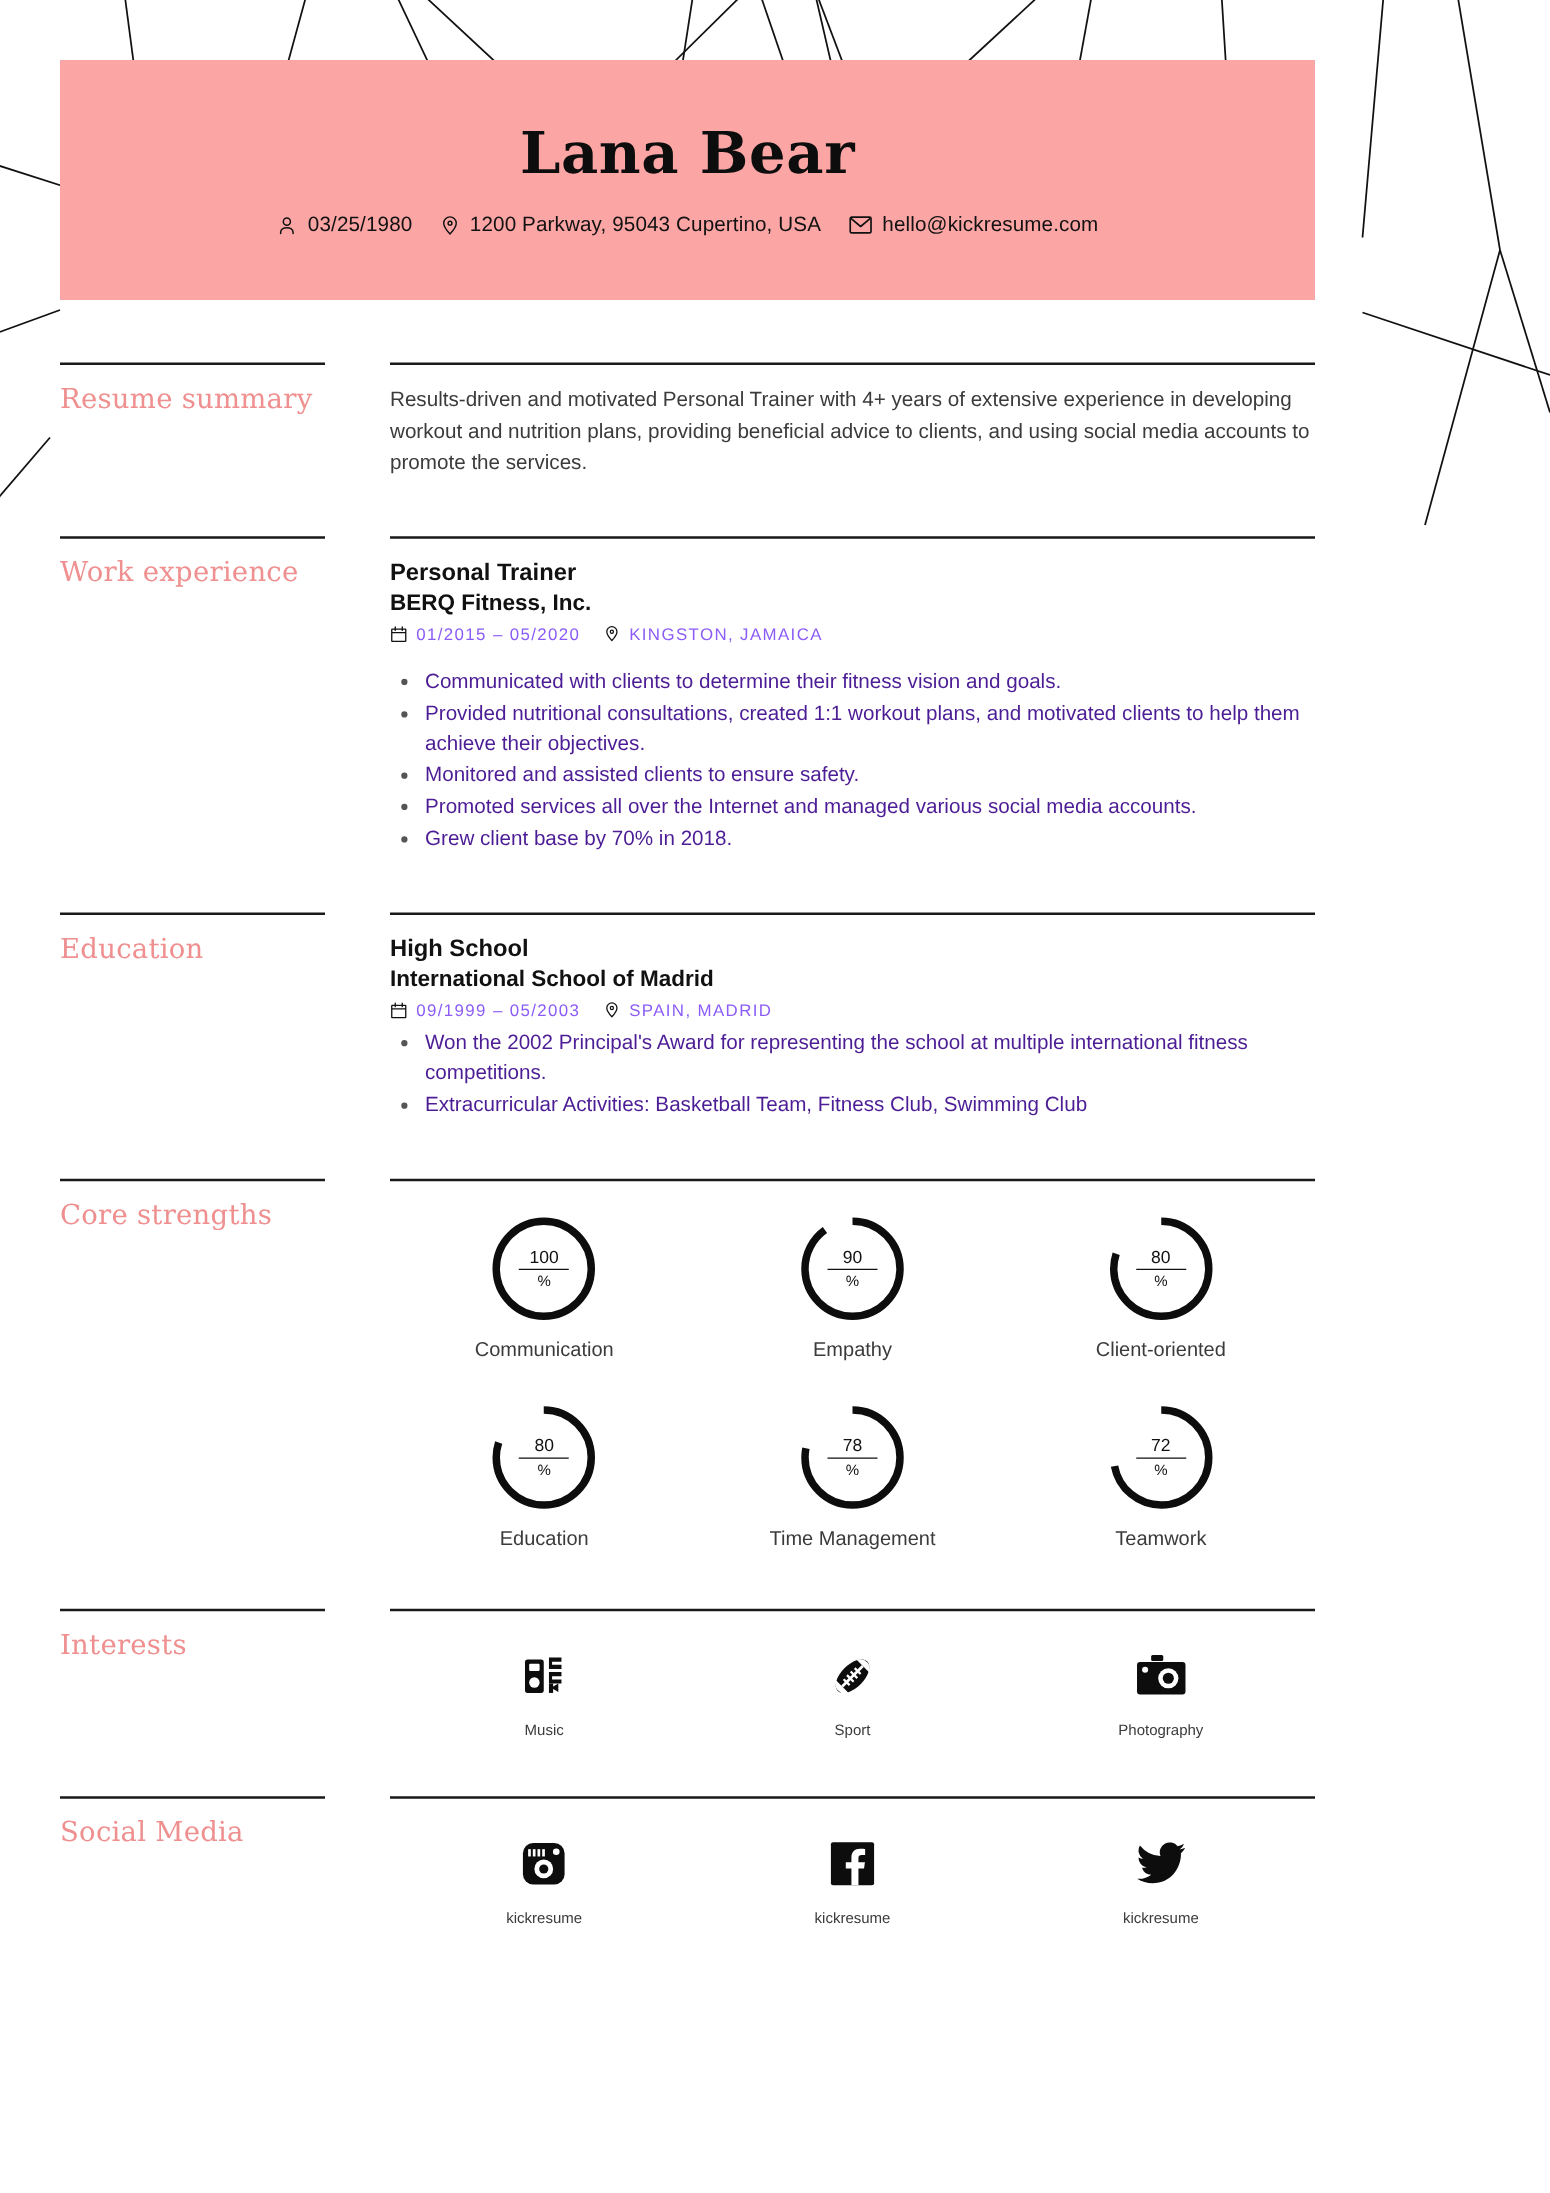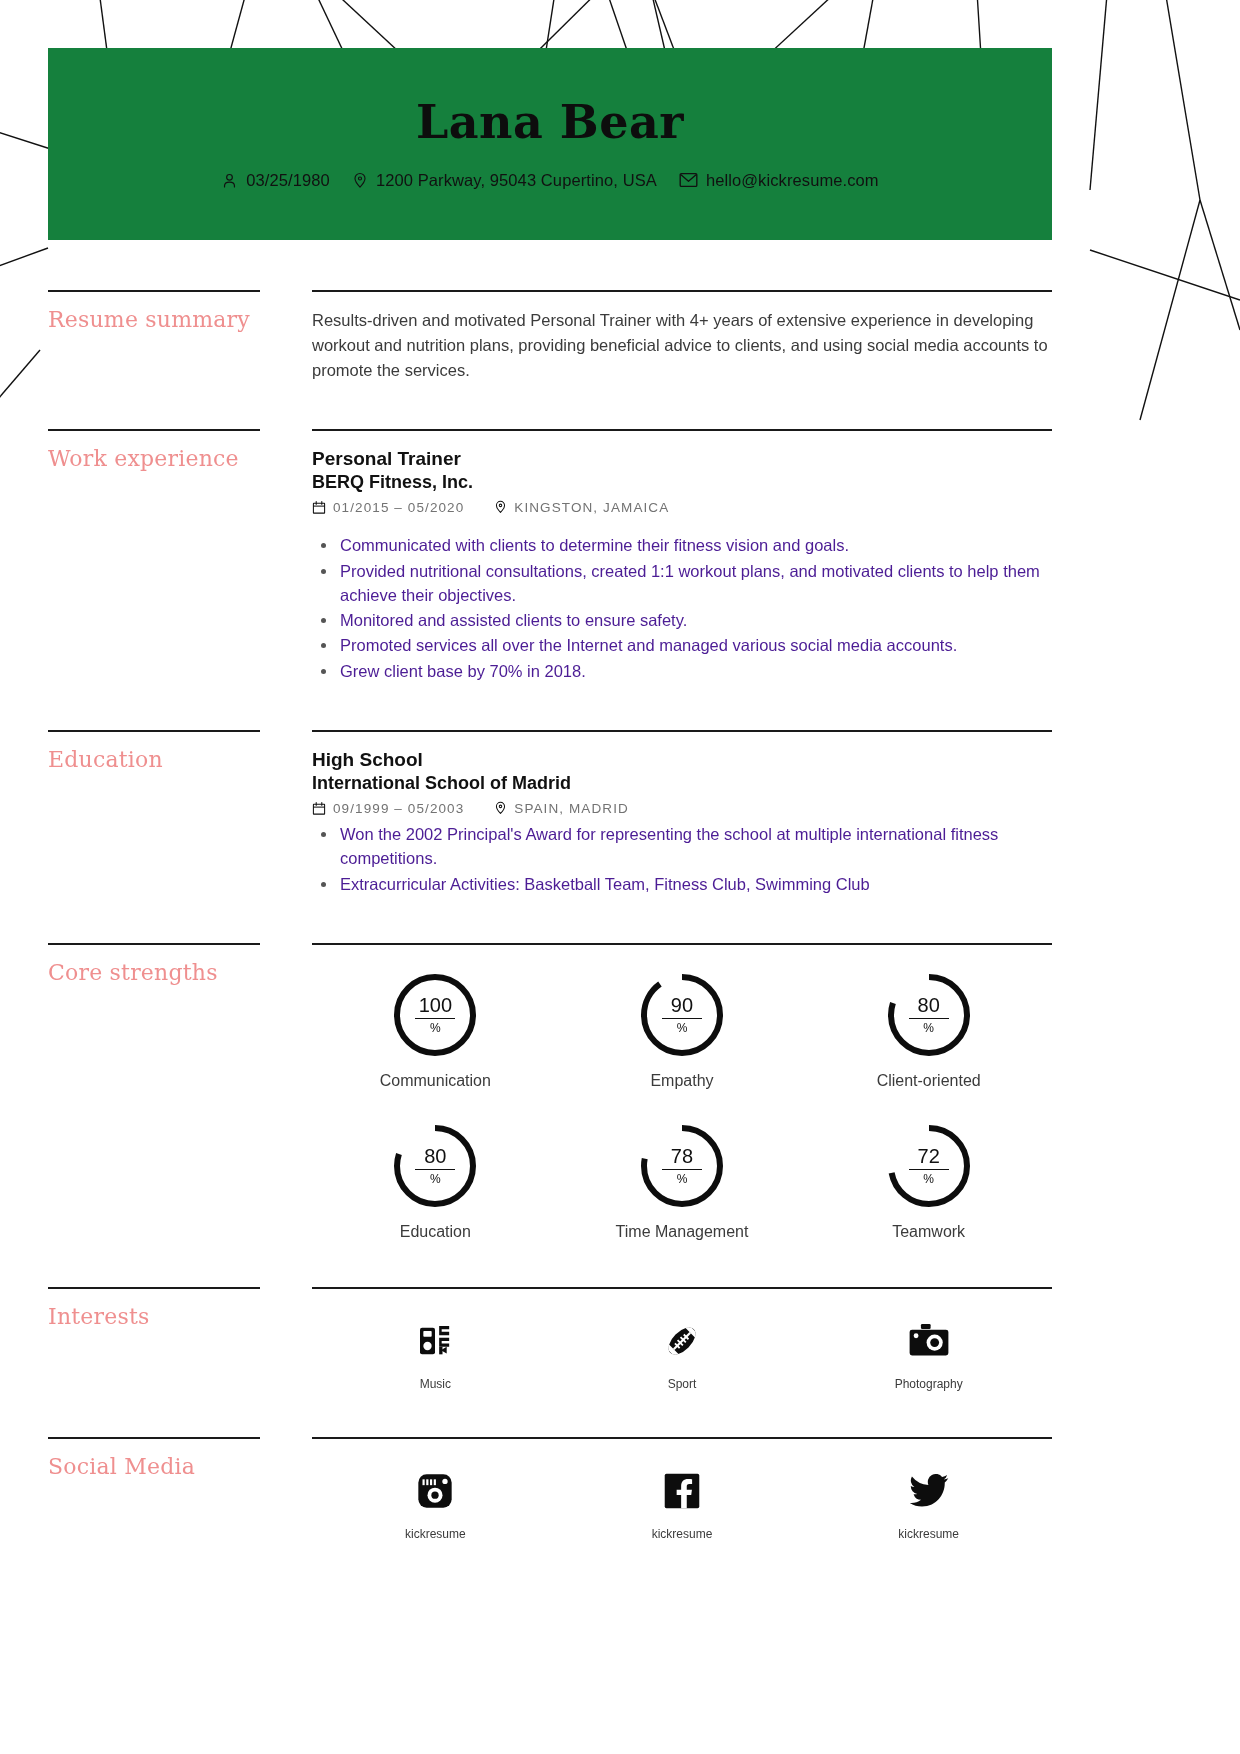--- a/index.html
+++ b/index.html
@@ -35,21 +35,21 @@
     padding: 0;
   }
 
   
   .header-band {
     position: absolute;
     left: 48px;
     top: 48px;
     width: 1004px;
     height: 192px;
-    background: #15803d;
+    background: #fca5a5;
     display: flex;
     flex-direction: column;
     align-items: center;
     justify-content: center;
   }
 
   .full-name {
     font-family: "DejaVu Serif", serif;
     font-size: 46px;
     font-weight: 700;
@@ -132,25 +132,25 @@
   }
   .entry-org {
     font-size: 18px;
     font-weight: 700;
     color: #111111;
     line-height: 1.3;
   }
   .entry-meta {
     display: flex;
     align-items: center;
-    gap: 22px;
+    gap: 11px;
     margin-top: 5px;
     font-size: 13.5px;
     letter-spacing: 1.1px;
-    color: #737373;
+    color: #8b5cf6;
   }
   .meta-chunk {
     display: flex;
     align-items: center;
     gap: 7px;
     white-space: nowrap;
   }
   .meta-chunk svg { display: block; }
 
   ul.bullets {
@@ -197,21 +197,21 @@
   .ring-wrap svg { display: block; }
   .ring-inner {
     position: absolute;
     inset: 0;
     display: flex;
     flex-direction: column;
     align-items: center;
     justify-content: center;
   }
   .ring-value {
-    font-size: 20px;
+    font-size: 14px;
     color: #111111;
     line-height: 1;
     padding-bottom: 3px;
   }
   .ring-divider {
     width: 40px;
     height: 0;
     border-top: 1.6px solid #111111;
   }
   .ring-pct {

